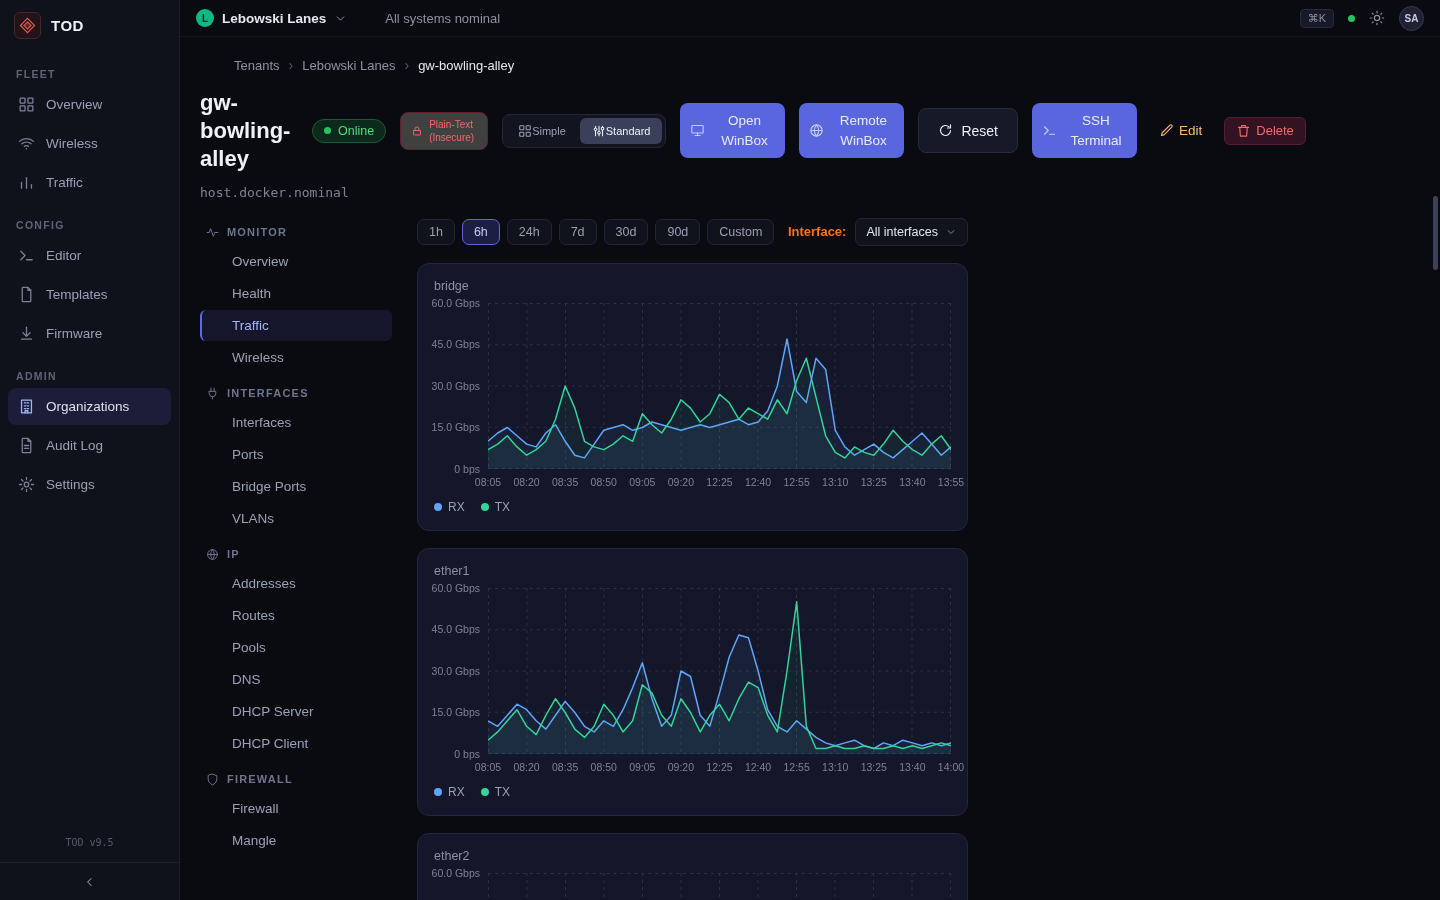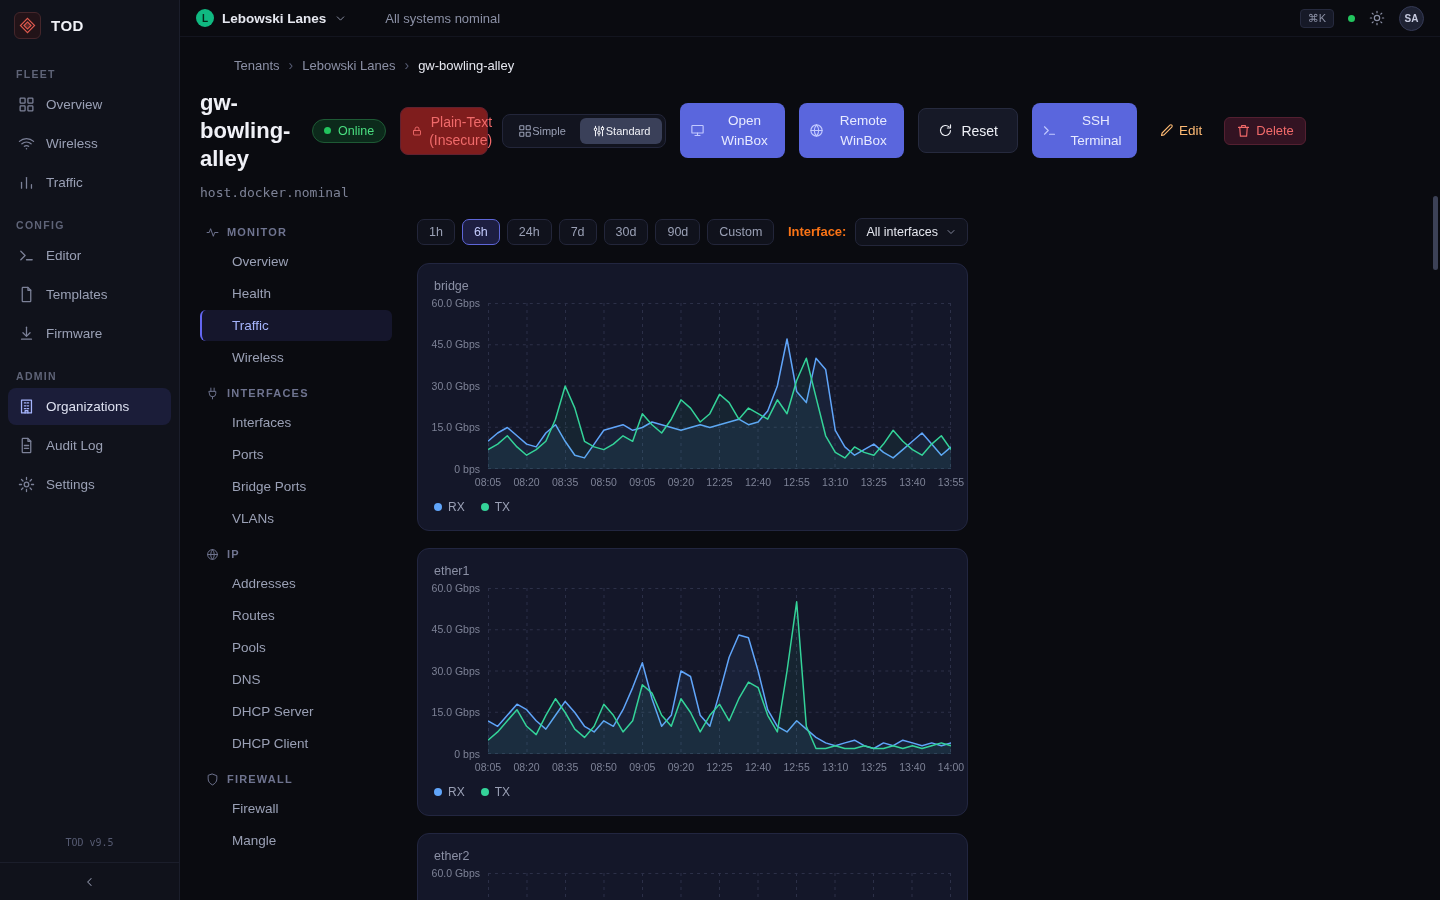--- a/index.html
+++ b/index.html
@@ -45,21 +45,21 @@
   .content { flex:1; padding:20px 24px 0 20px; overflow:hidden; position:relative; }
   .breadcrumb { display:flex; align-items:center; gap:9px; font-size:13px;margin-left:34px; }
   .bc-item { color:#8b90a5; cursor:pointer; }
   .bc-item.current { color:#e5e7ef; cursor:default; }
   .bc-sep { color:#565b72; font-size:14px; }
 
   .page-header { display:flex; align-items:center; gap:14px; margin-top:16px; }
   .device-title { font-size:22px; font-weight:bold; color:#f0f1f7; width:98px; line-height:1.27; flex-shrink:0; }
   .badge-online { display:inline-flex; align-items:center; gap:7px; padding:4px 11px; border-radius:999px; background:#0c2a1b; border:1px solid #1e5a35; color:#4ade80; font-size:12.5px; flex-shrink:0; }
   .badge-online .dot { width:7px; height:7px; border-radius:50%; background:#22c55e; }
-  .badge-warn { display:inline-flex; align-items:center; gap:6px; padding:5px 10px; border-radius:8px; background:#7f1d1d; border:1px solid #62212f; color:#f06a6a; font-size:14px; width:88px; line-height:1.3; flex-shrink:0;text-align:right; }
+  .badge-warn { display:inline-flex; align-items:center; gap:6px; padding:5px 10px; border-radius:8px; background:#404040; border:1px solid #62212f; color:#f06a6a; font-size:10px; width:88px; line-height:1.3; flex-shrink:0; }
   .badge-warn .ic { width:12px; height:12px; }
   .segmented { display:flex; align-items:center; background:#12141f; border:1px solid #23263a; border-radius:8px; padding:3px; gap:2px; flex-shrink:0; }
   .seg { display:flex; align-items:center; background:none; border:none; color:#9aa0b5; font-size:11px; font-family:inherit; padding:6px 12px; border-radius:6px; cursor:pointer; }
   .seg .ic { width:14px; height:14px; }
   .seg.active { background:#3a4059; color:#f0f1f7; }
   .btn { display:flex; align-items:center; justify-content:center; gap:8px; border-radius:8px; font-family:inherit; cursor:pointer; border:none; }
   .btn .ic { width:15px; height:15px; }
   .btn.primary { background:#5a66dd; color:#e7eaff; width:105px; min-height:55px; font-size:13.5px; padding:8px 10px; }
   .btn.primary .btn-label { text-align:center; line-height:1.45; }
   .btn.primary .ic { color:#c3caff; }

